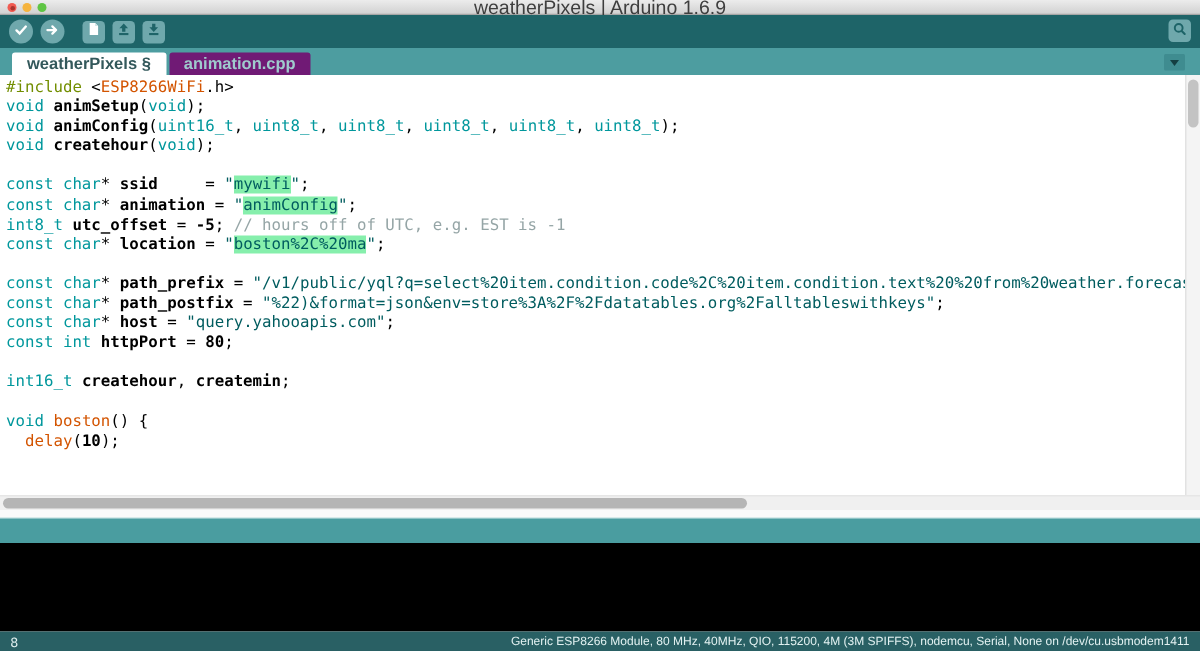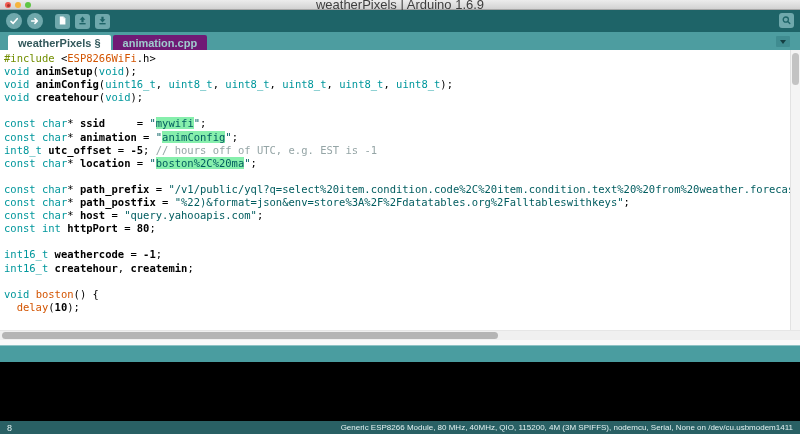--- a/index.html
+++ b/index.html
@@ -146,21 +146,20 @@
           <div class="code-line"><span class="tok-k">const</span><span class="tok-t"> </span><span class="tok-k">char</span><span class="tok-t">* </span><span class="tok-i">ssid</span><span class="tok-t">     = </span><span class="tok-s">"</span><span class="tok-hs">mywifi</span><span class="tok-s">"</span><span class="tok-t">;</span></div>
           <div class="code-line"><span class="tok-k">const</span><span class="tok-t"> </span><span class="tok-k">char</span><span class="tok-t">* </span><span class="tok-i">animation</span><span class="tok-t"> = </span><span class="tok-s">"</span><span class="tok-hs">animConfig</span><span class="tok-s">"</span><span class="tok-t">;</span></div>
           <div class="code-line"><span class="tok-k">int8_t</span><span class="tok-t"> </span><span class="tok-i">utc_offset</span><span class="tok-t"> = </span><span class="tok-n">-5</span><span class="tok-t">; </span><span class="tok-c">// hours off of UTC, e.g. EST is -1</span></div>
           <div class="code-line"><span class="tok-k">const</span><span class="tok-t"> </span><span class="tok-k">char</span><span class="tok-t">* </span><span class="tok-i">location</span><span class="tok-t"> = </span><span class="tok-s">"</span><span class="tok-hs">boston%2C%20ma</span><span class="tok-s">"</span><span class="tok-t">;</span></div>
           <div class="code-line">&nbsp;</div>
           <div class="code-line"><span class="tok-k">const</span><span class="tok-t"> </span><span class="tok-k">char</span><span class="tok-t">* </span><span class="tok-i">path_prefix</span><span class="tok-t"> = </span><span class="tok-s">"/v1/public/yql?q=select%20item.condition.code%2C%20item.condition.text%20%20from%20weather.forecast%20where%</span></div>
           <div class="code-line"><span class="tok-k">const</span><span class="tok-t"> </span><span class="tok-k">char</span><span class="tok-t">* </span><span class="tok-i">path_postfix</span><span class="tok-t"> = </span><span class="tok-s">"%22)&amp;format=json&amp;env=store%3A%2F%2Fdatatables.org%2Falltableswithkeys"</span><span class="tok-t">;</span></div>
           <div class="code-line"><span class="tok-k">const</span><span class="tok-t"> </span><span class="tok-k">char</span><span class="tok-t">* </span><span class="tok-i">host</span><span class="tok-t"> = </span><span class="tok-s">"query.yahooapis.com"</span><span class="tok-t">;</span></div>
           <div class="code-line"><span class="tok-k">const</span><span class="tok-t"> </span><span class="tok-k">int</span><span class="tok-t"> </span><span class="tok-i">httpPort</span><span class="tok-t"> = </span><span class="tok-n">80</span><span class="tok-t">;</span></div>
           <div class="code-line">&nbsp;</div>
-          <div class="code-line"><span class="tok-k">int16_t</span><span class="tok-t"> </span><span class="tok-i">weathercode</span><span class="tok-t"> = </span><span class="tok-n">-1</span><span class="tok-t">;</span></div>
           <div class="code-line"><span class="tok-k">int16_t</span><span class="tok-t"> </span><span class="tok-i">createhour</span><span class="tok-t">, </span><span class="tok-i">createmin</span><span class="tok-t">;</span></div>
           <div class="code-line">&nbsp;</div>
           <div class="code-line"><span class="tok-k">void</span><span class="tok-t"> </span><span class="tok-f">boston</span><span class="tok-t">() {</span></div>
           <div class="code-line"><span class="tok-t">  </span><span class="tok-f">delay</span><span class="tok-t">(</span><span class="tok-n">10</span><span class="tok-t">);</span></div>
         </div>
       </div>
     <div class="hscrollbar">
       <div class="hthumb"></div>
     </div>
     <div class="resize-strip"></div>

